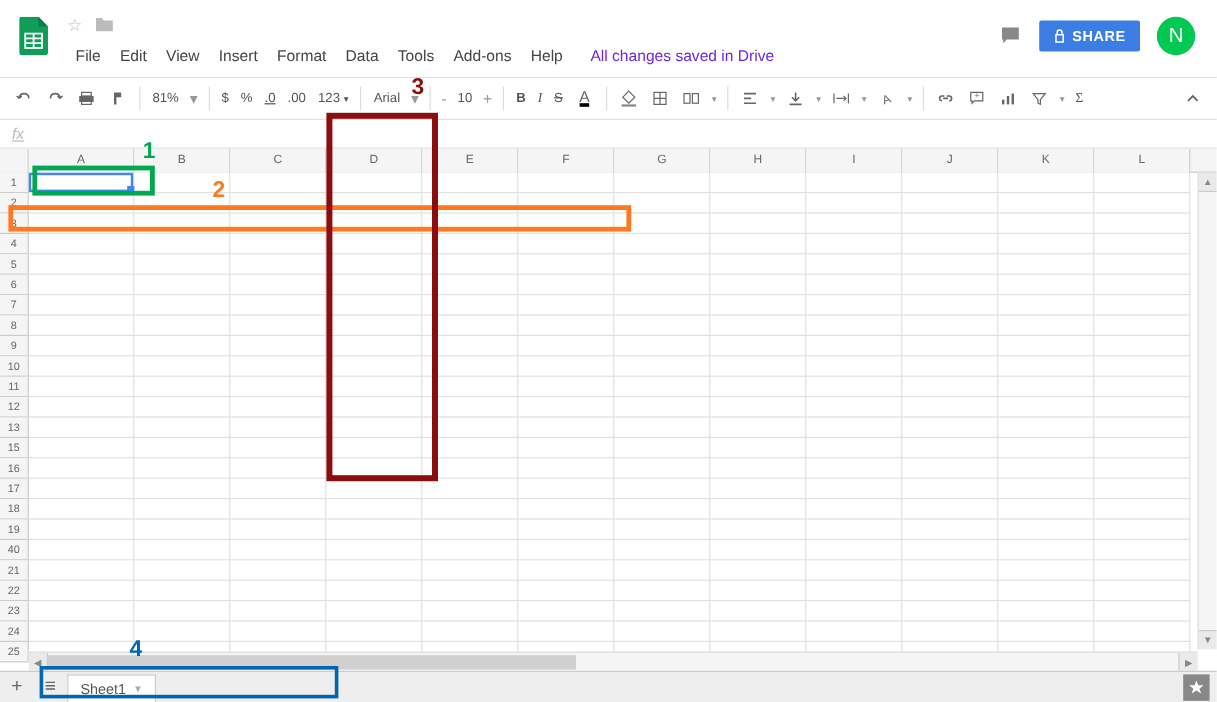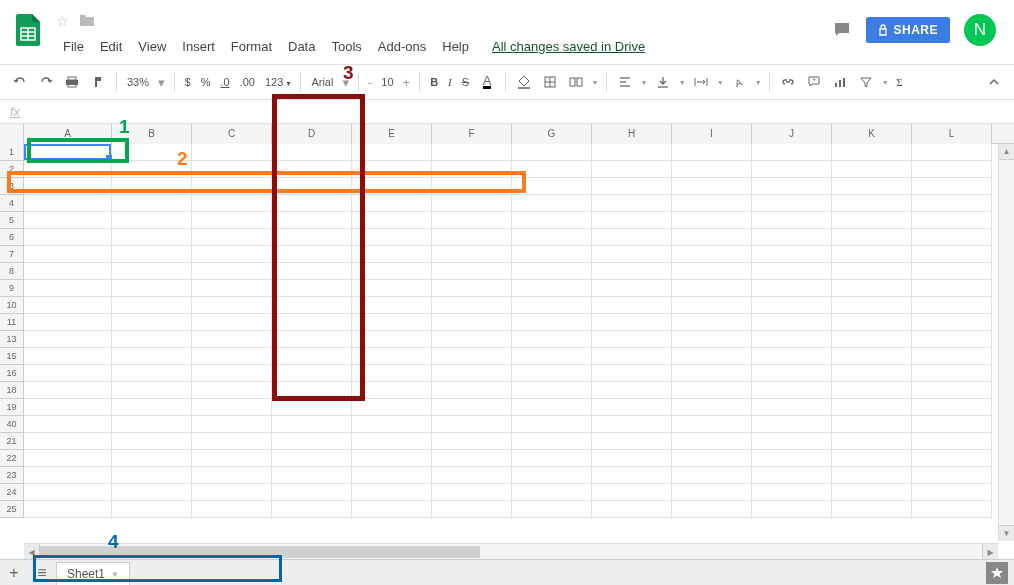--- a/index.html
+++ b/index.html
@@ -8,21 +8,21 @@
     
     .header { height: 64px; display: flex; align-items: flex-start; padding: 8px 8px 0 8px; }
     .logo-box { width: 40px; height: 40px; display: flex; align-items: center; justify-content: center; margin-right: 8px; margin-top: 2px; }
     .logo-svg { width: 24px; height: 32px; }
     .title-area { flex: 1; }
     .title-row { display: flex; align-items: center; gap: 10px; height: 26px; }
     .doc-title { font-size: 18px; font-style: italic; color: #888; }
     .title-icon { color: #bbb; cursor: pointer; font-size: 14px; }
     .menu-row { display: flex; gap: 2px; height: 24px; align-items: center; }
     .menu-item { padding: 2px 7px; font-size: 13px; color: #444; cursor: pointer; }
-    .saved-msg { margin-left: 14px; color: #14532d; text-decoration: underline; font-size: 13px; cursor: pointer; }
+    .saved-msg { margin-left: 14px; color: #6d28d9; font-size: 13px; cursor: pointer; }
     .header-right { display: flex; align-items: center; gap: 14px; padding-right: 10px; padding-top: 6px; }
     .comment-btn { width: 20px; height: 20px; color: #888; cursor: pointer; display: flex; align-items: center; justify-content: center; }
     .share-btn { background: #3b7de3; color: #fff; border: none; padding: 6px 12px; font-size: 12px; font-weight: bold; border-radius: 2px; cursor: pointer; display: flex; align-items: center; gap: 5px; letter-spacing: 0.5px; }
     .avatar { width: 32px; height: 32px; border-radius: 50%; background: #00c853; color: #fff; display: flex; align-items: center; justify-content: center; font-size: 17px; font-weight: 500; cursor: pointer; }
     
     
     .toolbar { height: 36px; border-top: 1px solid #e0e0e0; border-bottom: 1px solid #e0e0e0; display: flex; align-items: center; padding: 0 8px; gap: 2px; }
     .tool-btn { width: 24px; height: 24px; display: flex; align-items: center; justify-content: center; color: #666; cursor: pointer; font-size: 13px; }
     .tool-sep { width: 1px; height: 20px; background: #ddd; margin: 0 4px; }
     .tool-text { font-size: 11px; color: #555; padding: 0 4px; cursor: pointer; }
@@ -145,21 +145,21 @@
         <rect x="1" y="5" width="12" height="5" fill="#666"></rect>
         <rect x="3" y="9" width="8" height="3" fill="none" stroke="#666"></rect>
       </svg>
     </div>
   <div class="tool-btn">
       <svg width="14" height="14" viewBox="0 0 14 14">
         <path d="M4 2 L10 2 L10 6 L6 6 L6 12 L4 12 Z" fill="#666"></path>
       </svg>
     </div>
   <div class="tool-sep"></div>
-  <span class="tool-text">33%</span>
+  <span class="tool-text">81%</span>
     <span class="tool-dash">▾</span>
   <div class="tool-sep"></div>
   <span class="tool-text">$</span>
   <span class="tool-text">%</span>
   <span class="tool-text" style="text-decoration:underline">.0</span>
   <span class="tool-text" style="">.00</span>
   <span class="tool-text"><span>123</span> <span style="font-size:8px">▾</span></span>
   <div class="tool-sep"></div>
   <span class="tool-text">Arial</span>
   <span class="tool-dash">▾</span>
@@ -439,20 +439,35 @@
         <div class="cell" style="width: 80px;"></div>
         <div class="cell" style="width: 80px;"></div>
         <div class="cell" style="width: 80px;"></div>
         <div class="cell" style="width: 80px;"></div>
         <div class="cell" style="width: 80px;"></div>
         <div class="cell" style="width: 80px;"></div>
         <div class="cell" style="width: 80px;"></div>
         <div class="cell" style="width: 80px;"></div>
       </div>
       <div class="row">
+        <div class="row-header">12</div>
+        <div class="cell" style="width: 88px;"></div>
+        <div class="cell" style="width: 80px;"></div>
+        <div class="cell" style="width: 80px;"></div>
+        <div class="cell" style="width: 80px;"></div>
+        <div class="cell" style="width: 80px;"></div>
+        <div class="cell" style="width: 80px;"></div>
+        <div class="cell" style="width: 80px;"></div>
+        <div class="cell" style="width: 80px;"></div>
+        <div class="cell" style="width: 80px;"></div>
+        <div class="cell" style="width: 80px;"></div>
+        <div class="cell" style="width: 80px;"></div>
+        <div class="cell" style="width: 80px;"></div>
+      </div>
+      <div class="row">
         <div class="row-header">13</div>
         <div class="cell" style="width: 88px;"></div>
         <div class="cell" style="width: 80px;"></div>
         <div class="cell" style="width: 80px;"></div>
         <div class="cell" style="width: 80px;"></div>
         <div class="cell" style="width: 80px;"></div>
         <div class="cell" style="width: 80px;"></div>
         <div class="cell" style="width: 80px;"></div>
         <div class="cell" style="width: 80px;"></div>
         <div class="cell" style="width: 80px;"></div>
@@ -470,20 +485,35 @@
         <div class="cell" style="width: 80px;"></div>
         <div class="cell" style="width: 80px;"></div>
         <div class="cell" style="width: 80px;"></div>
         <div class="cell" style="width: 80px;"></div>
         <div class="cell" style="width: 80px;"></div>
         <div class="cell" style="width: 80px;"></div>
         <div class="cell" style="width: 80px;"></div>
       </div>
       <div class="row">
         <div class="row-header">16</div>
+        <div class="cell" style="width: 88px;"></div>
+        <div class="cell" style="width: 80px;"></div>
+        <div class="cell" style="width: 80px;"></div>
+        <div class="cell" style="width: 80px;"></div>
+        <div class="cell" style="width: 80px;"></div>
+        <div class="cell" style="width: 80px;"></div>
+        <div class="cell" style="width: 80px;"></div>
+        <div class="cell" style="width: 80px;"></div>
+        <div class="cell" style="width: 80px;"></div>
+        <div class="cell" style="width: 80px;"></div>
+        <div class="cell" style="width: 80px;"></div>
+        <div class="cell" style="width: 80px;"></div>
+      </div>
+      <div class="row">
+        <div class="row-header">17</div>
         <div class="cell" style="width: 88px;"></div>
         <div class="cell" style="width: 80px;"></div>
         <div class="cell" style="width: 80px;"></div>
         <div class="cell" style="width: 80px;"></div>
         <div class="cell" style="width: 80px;"></div>
         <div class="cell" style="width: 80px;"></div>
         <div class="cell" style="width: 80px;"></div>
         <div class="cell" style="width: 80px;"></div>
         <div class="cell" style="width: 80px;"></div>
         <div class="cell" style="width: 80px;"></div>

